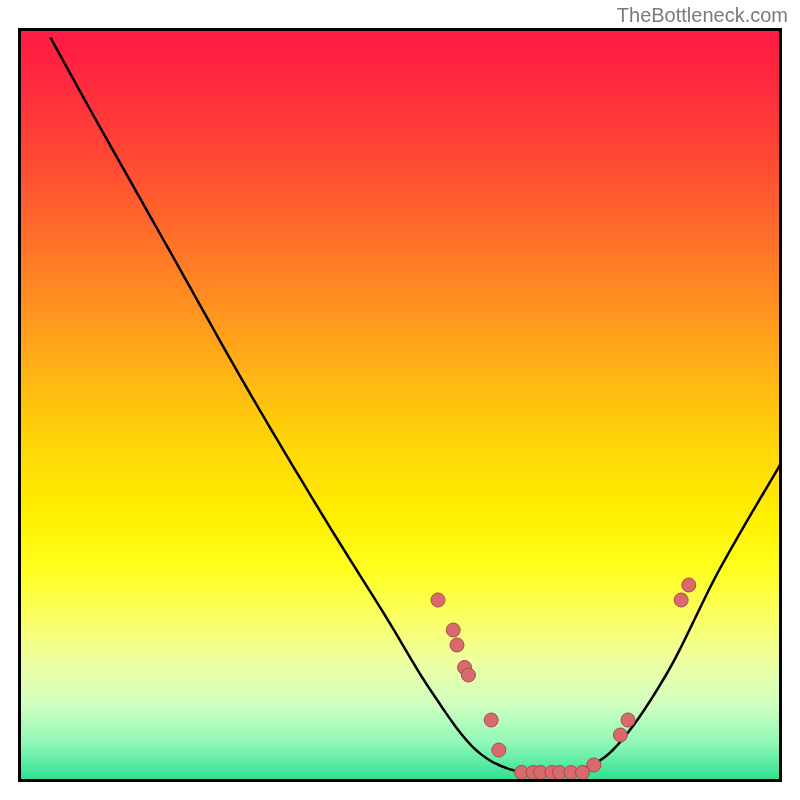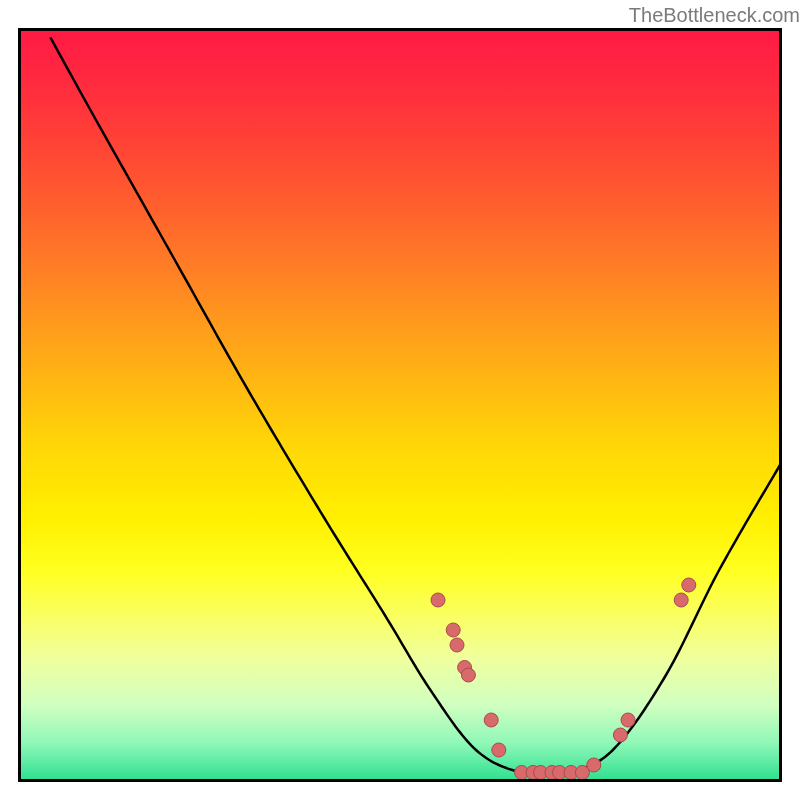--- a/index.html
+++ b/index.html
@@ -11,21 +11,21 @@
     font-family: Arial, sans-serif;
   }
   .container {
     position: relative;
     width: 800px;
     height: 800px;
   }
   .attribution {
     position: absolute;
     top: 4px;
-    right: 0;
+    right: 12px;
     font-size: 20px;
     color: #7a7a7a;
     font-weight: 500;
   }
   svg.plot {
     position: absolute;
     top: 28px;
     left: 18px;
     width: 764px;
     height: 754px;

